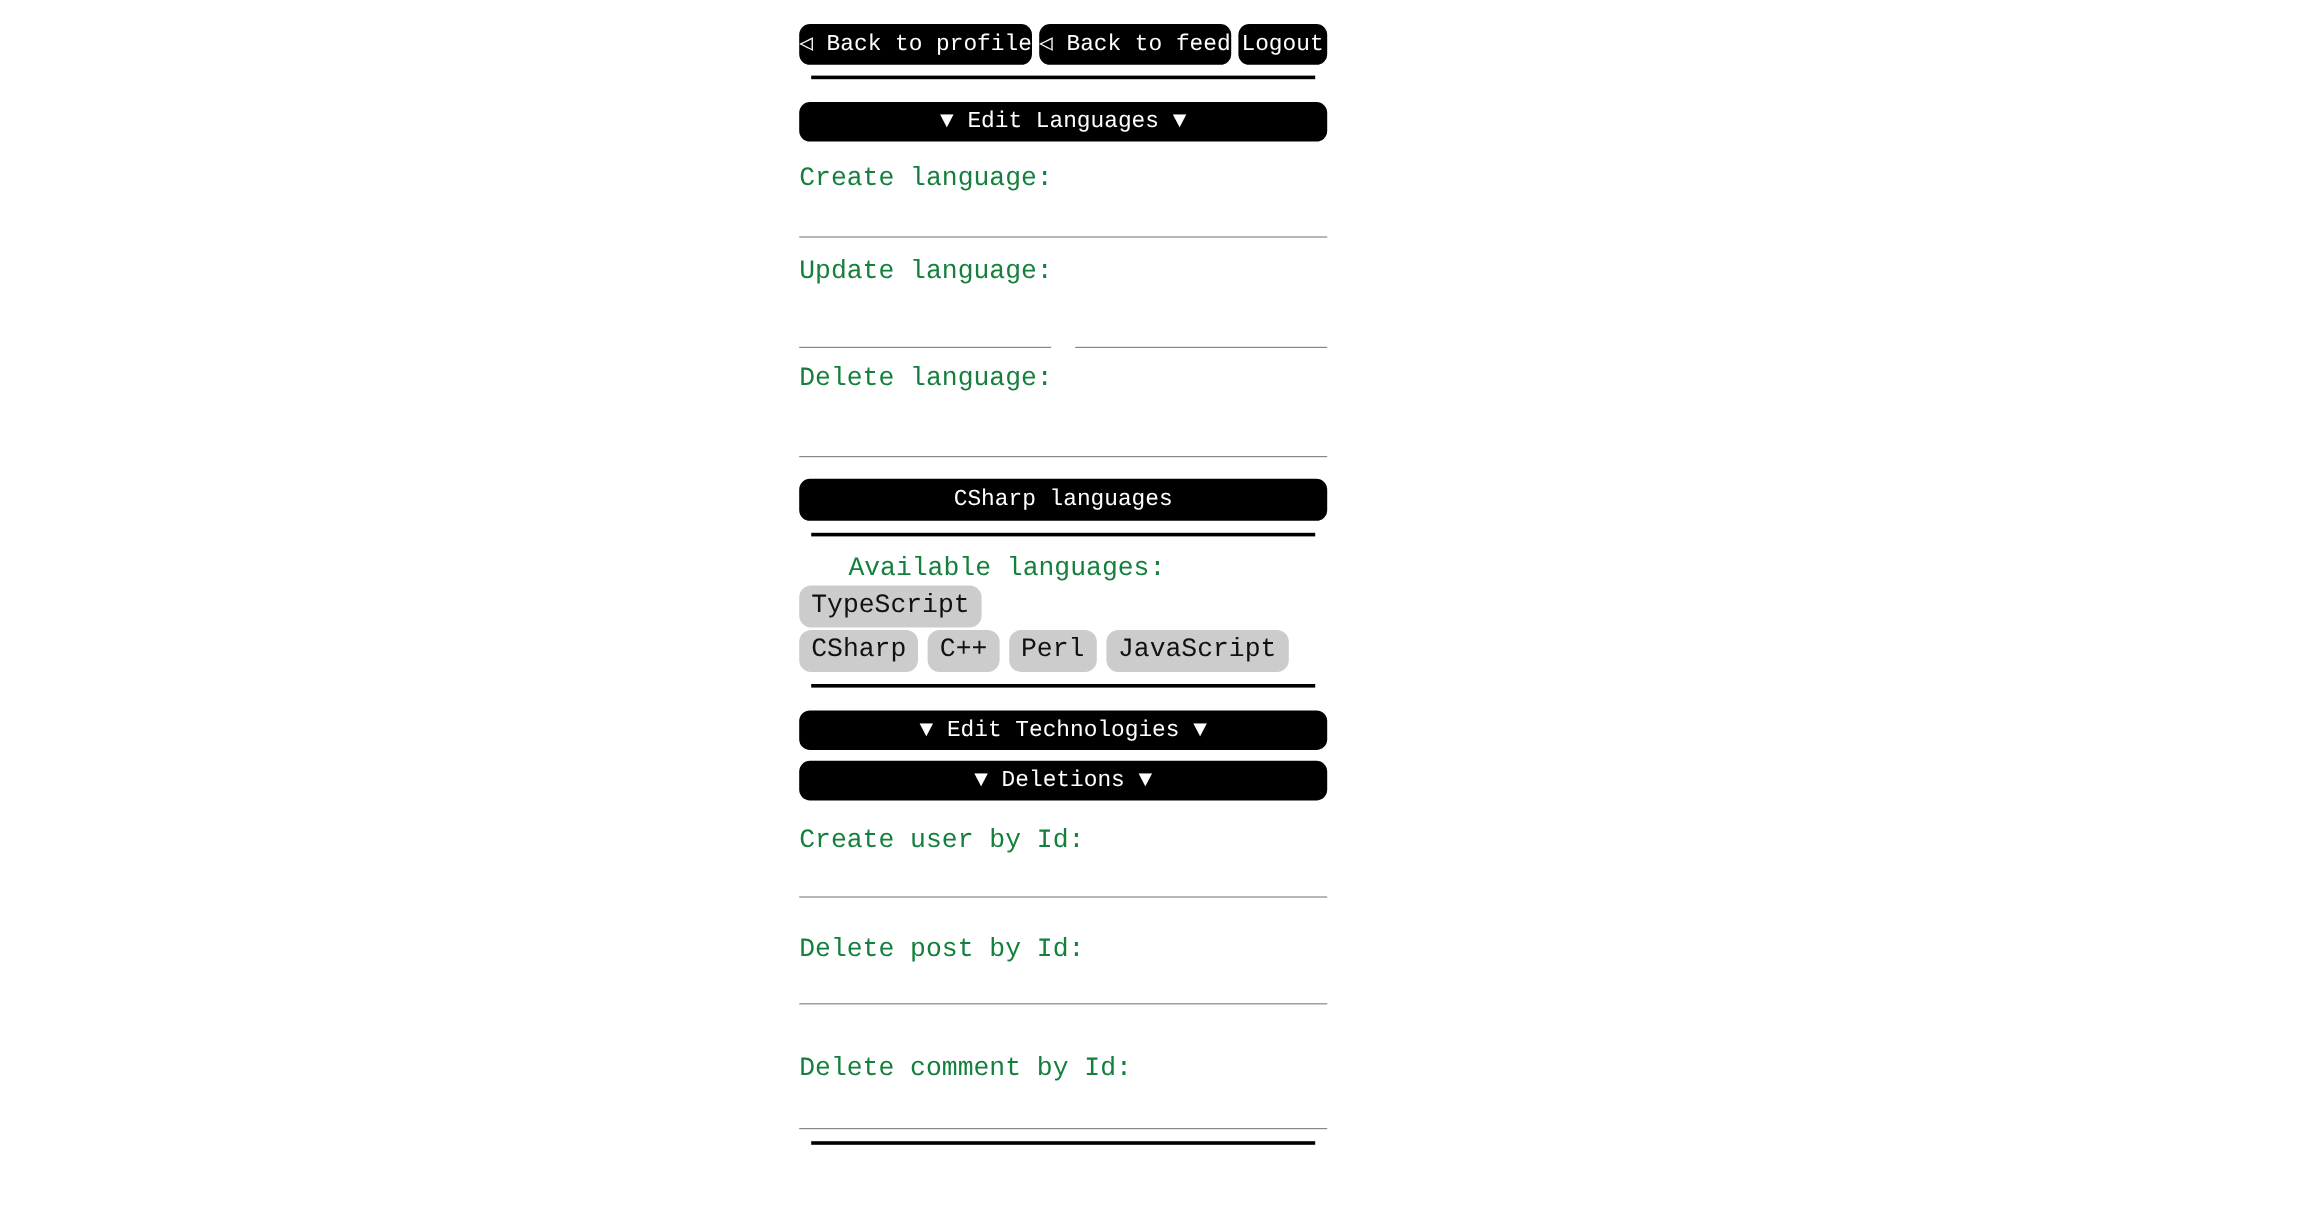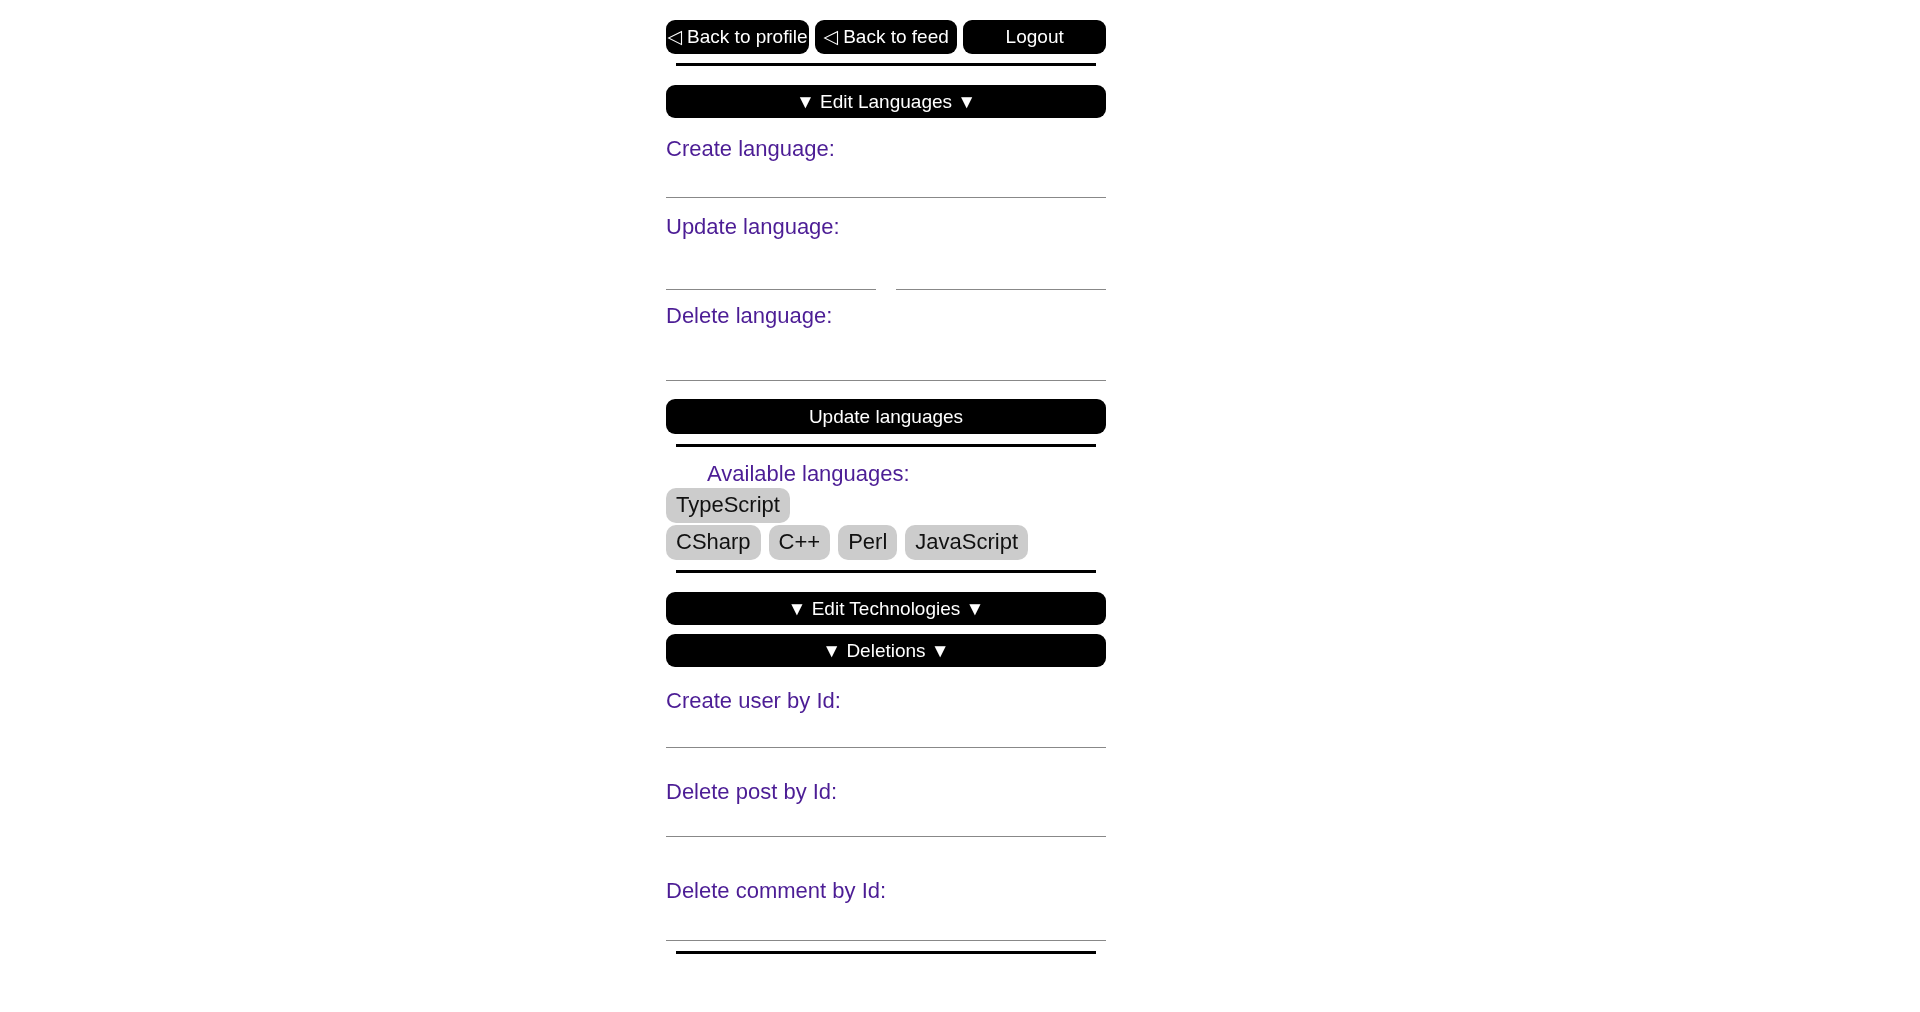--- a/index.html
+++ b/index.html
@@ -7,20 +7,21 @@
     margin: 0;
     padding: 0;
     background: #ffffff;
     font-family: "Liberation Sans", "DejaVu Sans", sans-serif;
     color: #111111;
   }
   .page {
     width: 1772px;
     height: 1012px;
     overflow: hidden;
+    font-family: Liberation Mono, monospace;
   }
   .column {
     width: 440px;
     margin: 0 auto;
     padding-top: 20px;
   }
   
   .btn {
     display: block;
     width: 100%;
@@ -56,21 +57,21 @@
   .mt9  { margin-top: 9px; }
   .mt10 { margin-top: 10px; }
   .mt18 { margin-top: 18px; }
   .mt19 { margin-top: 19px; }
   .mt20 { margin-top: 20px; }
   
   .section-label {
     display: block;
     font-size: 22px;
     line-height: 26px;
-    color: #4c1d95;
+    color: #15803d;
   }
   .lbl-create  { margin-top: 18px; }
   .lbl-update  { margin-top: 16px; }
   .lbl-dellang { margin-top: 13px; }
   .lbl-deluser { margin-top: 21px; }
   .lbl-delpost { margin-top: 31px; }
   .lbl-delcomment { margin-top: 41px; }
   
   .line-input {
     display: block;
@@ -136,21 +137,21 @@
 
     <label class="section-label lbl-update">Update language:</label>
     <div class="input-pair">
       <input class="line-input h50" type="text" style="">
       <input class="line-input h50" type="text" style="">
     </div>
 
     <label class="section-label lbl-dellang">Delete language:</label>
     <input class="line-input h52" type="text" style="">
 
-    <button class="btn action-btn mt18">Update languages</button>
+    <button class="btn action-btn mt18">CSharp languages</button>
 
     <hr class="divider mt10">
 
     <label class="section-label" style="margin-top:14px;margin-left:41px;">Available languages:</label>
 
     <div class="chips">
       <div class="chip-row">
         <span class="chip">TypeScript</span>
       </div>
       <div class="chip-row">

